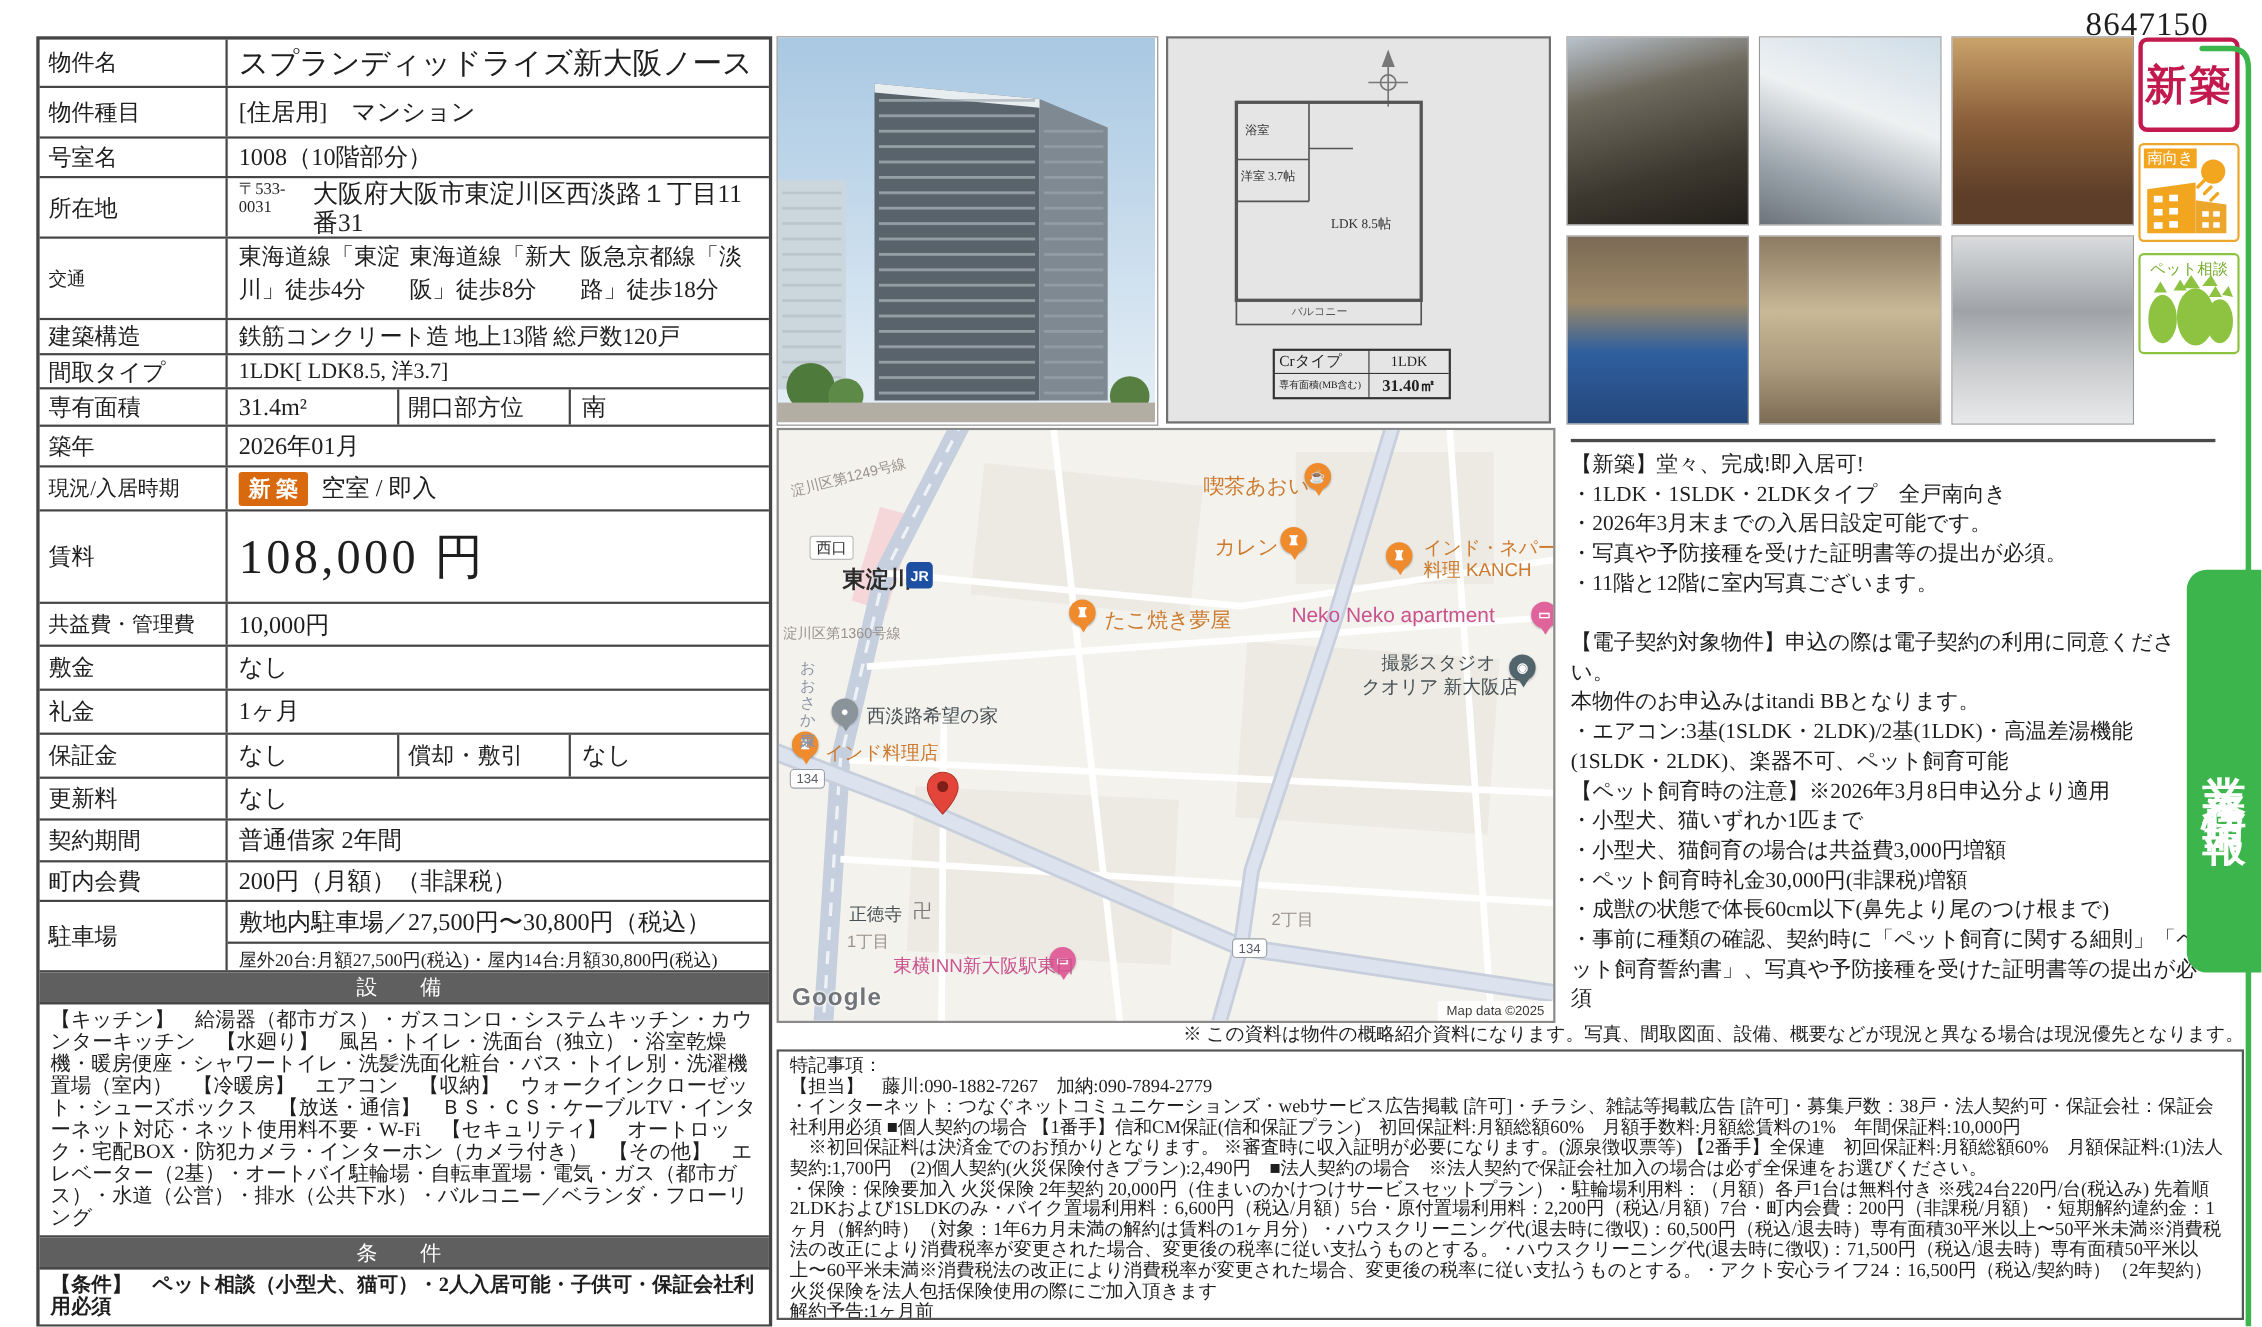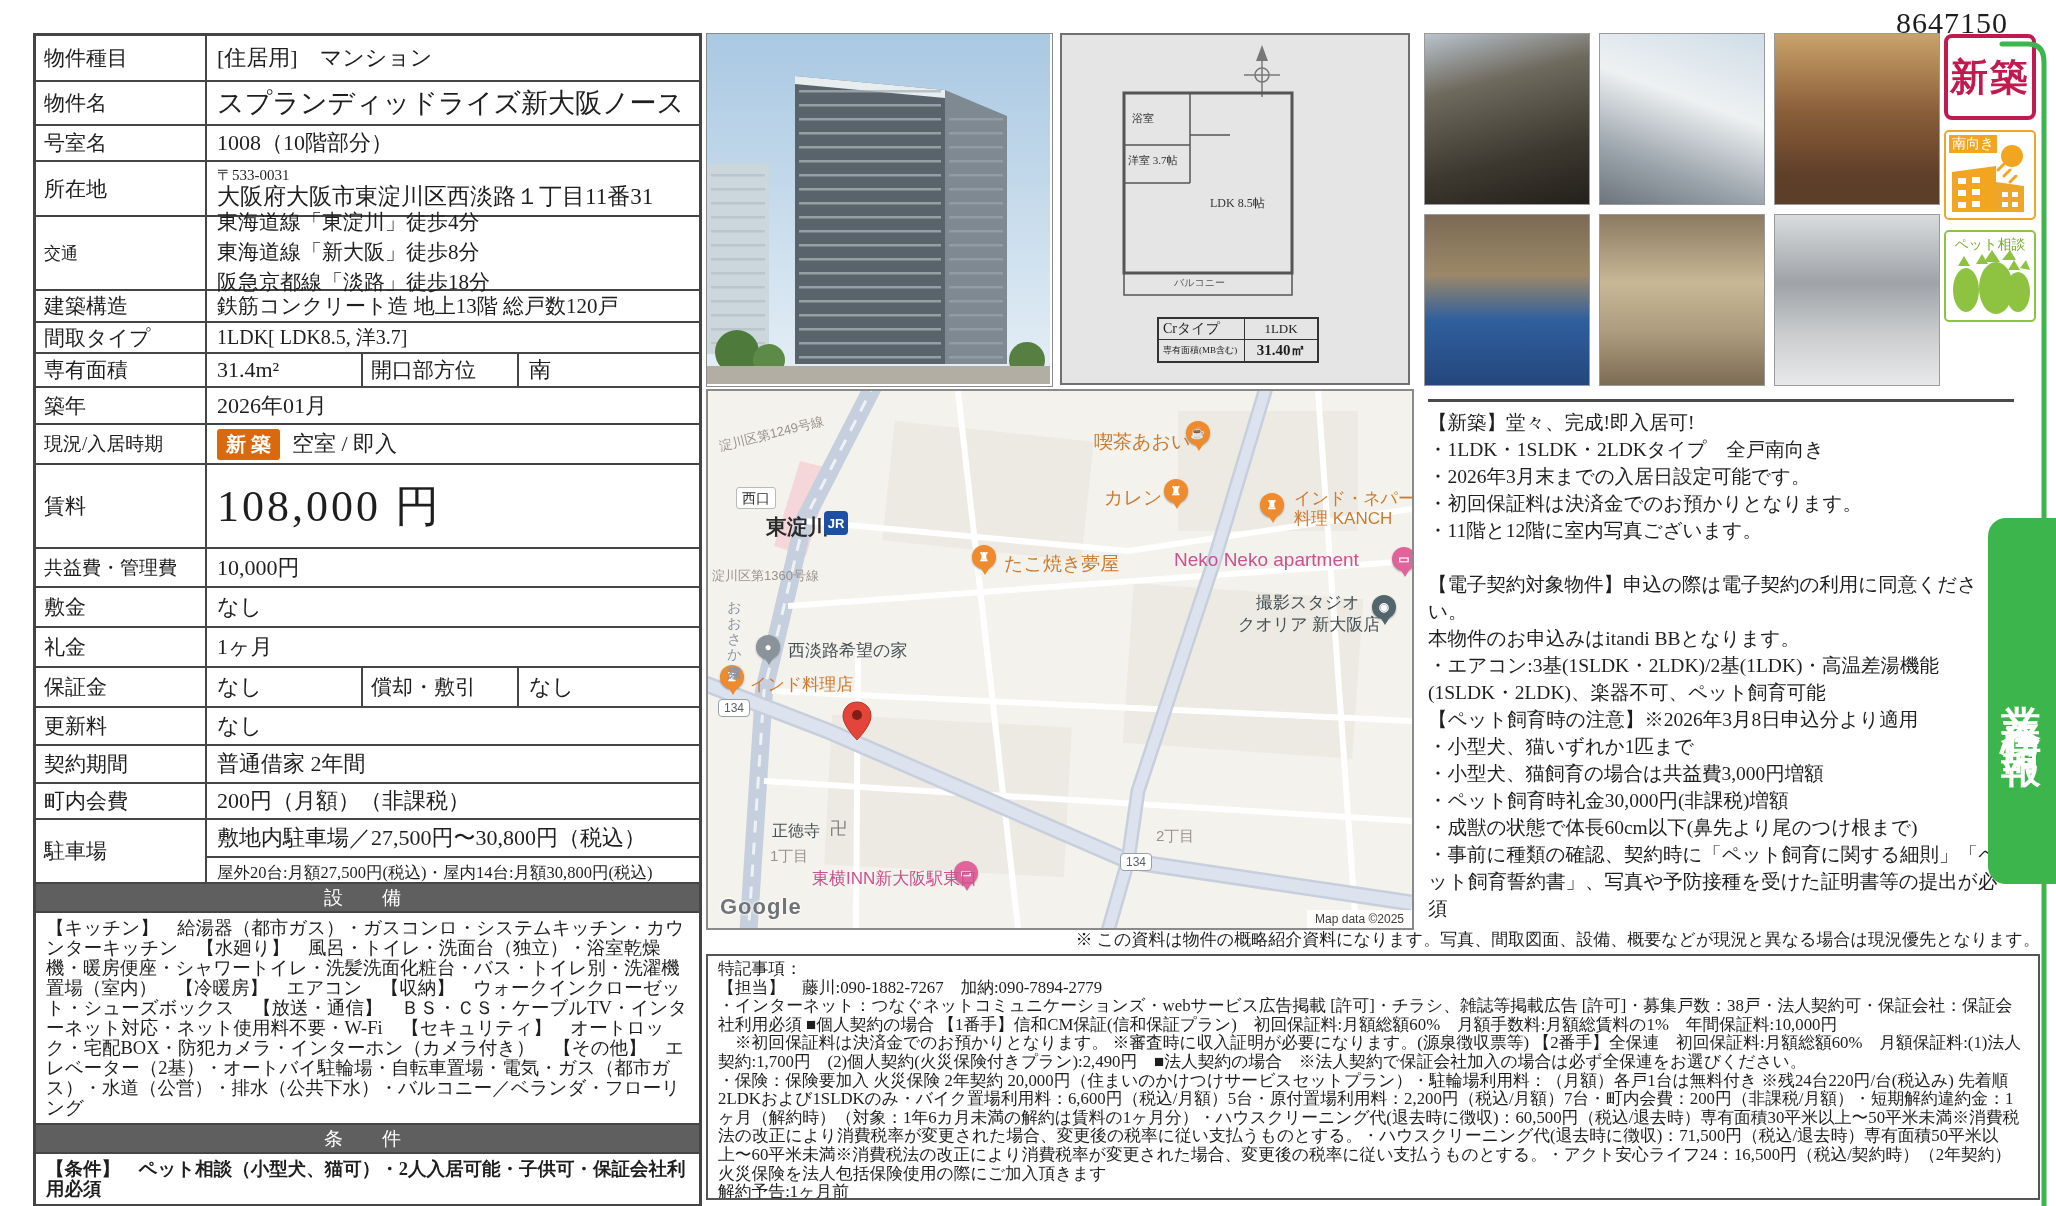--- a/index.html
+++ b/index.html
@@ -7,21 +7,21 @@
        font-family:"Liberation Serif","DejaVu Serif",serif;color:#1e1e1e;}
   
   .ptable{position:absolute;left:33px;top:33px;width:663px;border:3px solid #454545;background:#fff;}
   .trow{display:flex;border-bottom:2px solid #454545;box-sizing:border-box;align-items:stretch;}
   .trow:last-child{border-bottom:none;}
   .tlab{width:171px;flex:0 0 171px;border-right:2px solid #454545;box-sizing:border-box;
         display:flex;align-items:center;padding:2px 8px;font-size:21px;}
   .tlab.small{font-size:17px;}
   .tlab.mid{font-size:19px;}
   .tval{flex:1;display:flex;align-items:center;padding:2px 10px;font-size:22px;box-sizing:border-box;}
-  .tval.col{flex-direction:column;align-items:flex-start;justify-content:center;}
+  .tval.col{flex-direction:row;align-items:flex-start;justify-content:center;}
   .tlab2{width:158px;flex:0 0 158px;border-right:2px solid #454545;border-left:2px solid #454545;
          box-sizing:border-box;display:flex;align-items:center;padding:2px 8px;font-size:21px;}
   .tval4{width:154px;flex:0 0 154px;display:flex;align-items:center;padding:0 10px;font-size:22px;box-sizing:border-box;}
   .v-big{font-size:27px;}
   .v-huge{font-size:44px;letter-spacing:3px;}
   .zip{font-size:15px;line-height:1.1;}
   .addr{font-size:23px;line-height:1.15;}
   .koutsu{font-size:21px;line-height:1.42;}
   .newbadge{display:inline-block;background:#d8690e;color:#fff;font-weight:bold;font-size:20px;
             letter-spacing:5px;padding:2px 4px 2px 9px;border-radius:3px;margin-right:12px;
@@ -104,27 +104,27 @@
 </head>
 <body>
 
 <div class="docnum">8647150</div>
 
 <svg class="greenline" width="2056" height="1206">
   <path d="M2002 44 H2028 Q2044 44 2044 62 V1206" stroke="#3db54d" stroke-width="5" fill="none" stroke-linecap="round"></path>
 </svg>
 
 <div class="ptable">
+  <div class="trow" style="height:44px">
+      <div class="tlab">物件名</div>
+      <div class="tval v-big">スプランディッドライズ新大阪ノース</div>
+    </div>
   <div class="trow" style="height:46px">
       <div class="tlab">物件種目</div>
       <div class="tval">[住居用]　マンション</div>
-    </div>
-  <div class="trow" style="height:44px">
-      <div class="tlab">物件名</div>
-      <div class="tval v-big">スプランディッドライズ新大阪ノース</div>
     </div>
   <div class="trow" style="height:36px">
       <div class="tlab">号室名</div>
       <div class="tval">1008（10階部分）</div>
     </div>
   <div class="trow" style="height:55px">
       <div class="tlab">所在地</div>
     <div class="tval col">
       <span class="zip">〒533-0031</span>
       <span class="addr">大阪府大阪市東淀川区西淡路１丁目11番31</span>
@@ -424,21 +424,21 @@
 
   <div class="google">Google</div>
   <div class="attrib">Map data ©2025</div>
 </div>
 
 <div class="remarks">
   <div class="rule"></div>
   <div class="r-line">【新築】堂々、完成!即入居可!</div>
   <div class="r-line">・1LDK・1SLDK・2LDKタイプ　全戸南向き</div>
   <div class="r-line">・2026年3月末までの入居日設定可能です。</div>
-  <div class="r-line">・初回保証料は決済金でのお預かりとなります。</div>
+  <div class="r-line">・写真や予防接種を受けた証明書等の提出が必須。</div>
   <div class="r-line">・11階と12階に室内写真ございます。</div>
   <div class="r-line"></div>
   <div class="r-line">【電子契約対象物件】申込の際は電子契約の利用に同意ください。</div>
   <div class="r-line">本物件のお申込みはitandi BBとなります。</div>
   <div class="r-line">・エアコン:3基(1SLDK・2LDK)/2基(1LDK)・高温差湯機能(1SLDK・2LDK)、楽器不可、ペット飼育可能</div>
   <div class="r-line">【ペット飼育時の注意】※2026年3月8日申込分より適用</div>
   <div class="r-line">・小型犬、猫いずれか1匹まで</div>
   <div class="r-line">・小型犬、猫飼育の場合は共益費3,000円増額</div>
   <div class="r-line">・ペット飼育時礼金30,000円(非課税)増額</div>
   <div class="r-line">・成獣の状態で体長60cm以下(鼻先より尾のつけ根まで)</div>

